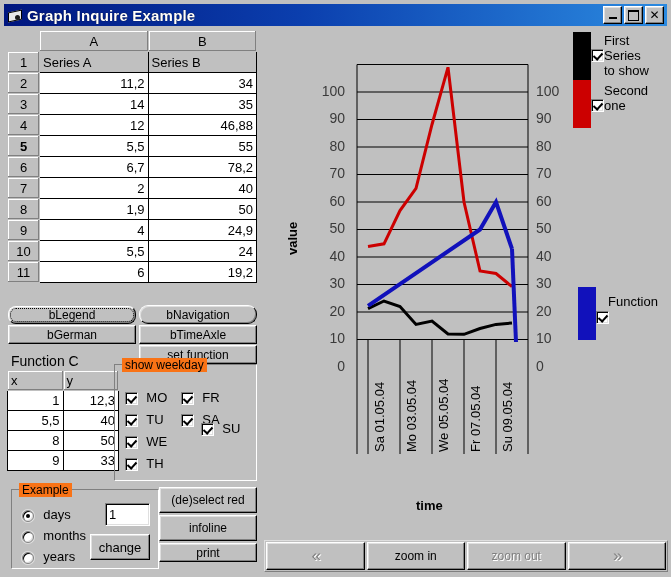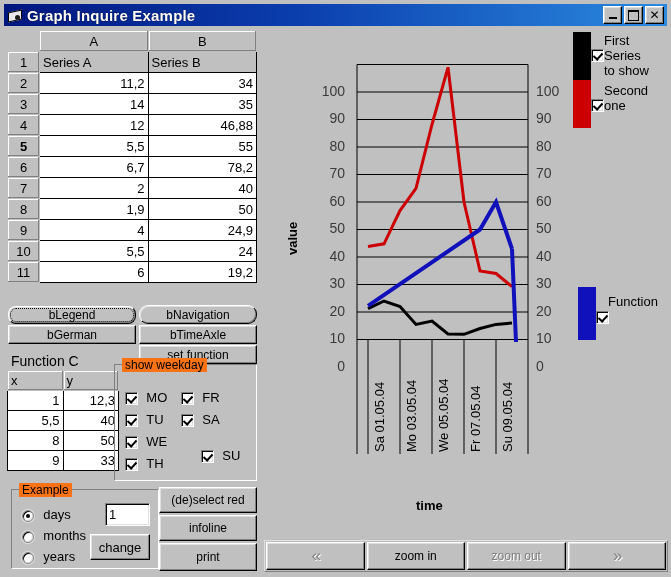--- a/index.html
+++ b/index.html
@@ -265,21 +265,21 @@
       <span style="margin-left:5px;font-size:13px;">TH</span>
     </div>
     <div style="position:absolute;left:66px;top:25px;">
       <span class="cb checked"></span>
       <span style="margin-left:5px;font-size:13px;">FR</span>
     </div>
     <div style="position:absolute;left:66px;top:47px;">
       <span class="cb checked"></span>
       <span style="margin-left:5px;font-size:13px;">SA</span>
     </div>
-    <div style="position:absolute;left:66px;top:83px;padding-left:20px;">
+    <div style="position:absolute;left:66px;top:56px;padding-left:20px;">
       <span class="cb checked"></span>
       <span style="margin-left:5px;font-size:13px;">SU</span>
     </div>
   </div>
 
   <div class="group" style="left:9px;top:487px;width:148px;height:80px;">
     <span class="gl-title">Example</span>
     <div style="position:absolute;left:10px;top:17px;">
       <span class="rb checked"></span>
       <span style="margin-left:6px;font-size:13px;">days</span>
@@ -292,21 +292,21 @@
       <span class="rb"></span>
       <span style="margin-left:6px;font-size:13px;">years</span>
     </div>
     <div class="sunken" style="position:absolute;left:93px;top:13px;width:45px;height:23px;
          font-size:13px;padding:3px 0 0 3px;">1</div>
     <div class="btn" style="position:absolute;left:78px;top:44px;width:60px;height:26px;font-size:13px;">change</div>
   </div>
 
   <div class="btn" style="position:absolute;left:157px;top:485px;width:98px;height:26px;font-size:12px;">(de)select red</div>
   <div class="btn" style="position:absolute;left:157px;top:513px;width:98px;height:26px;font-size:12px;">infoline</div>
-  <div class="btn" style="position:absolute;left:157px;top:541px;width:98px;height:28px;font-size:12px;">print</div>
+  <div class="btn" style="position:absolute;left:157px;top:541px;width:98px;height:19px;font-size:12px;">print</div>
 
   <div id="chart">
 
     <div class="axis-title-y" style="left:21px;top:225px;">value</div>
 
     <svg width="404" height="502" style="position:absolute;left:0;top:0;">
 
       <g stroke="#000" stroke-width="1">
         <line x1="93" y1="34.5" x2="264" y2="34.5"></line>
         <line x1="93" y1="62" x2="264" y2="62"></line>

